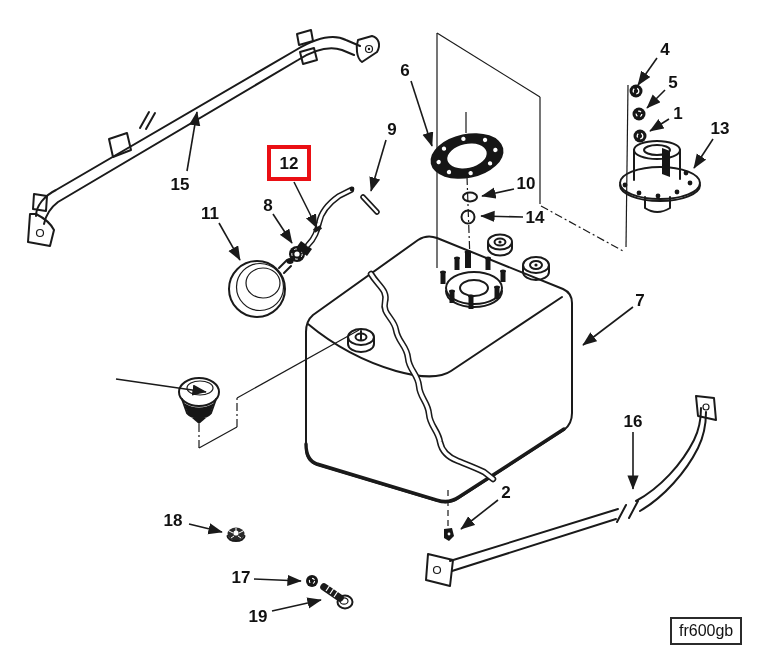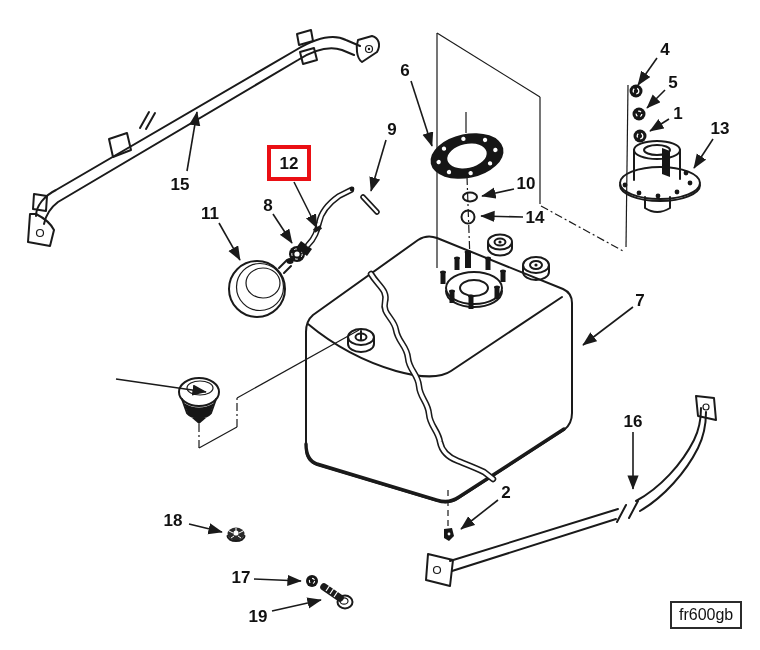--- a/index.html
+++ b/index.html
@@ -9,21 +9,21 @@
   .ln{stroke:#1a1a1a;fill:none;stroke-width:2;stroke-linecap:round;stroke-linejoin:round;}
   .thin{stroke:#1a1a1a;fill:none;stroke-width:1.2;}
   .thick{stroke:#1a1a1a;fill:none;stroke-width:3.4;stroke-linecap:round;}
   .dashdot{stroke:#1a1a1a;fill:none;stroke-width:1.2;stroke-dasharray:8 3 2 3;}
   .dash{stroke:#1a1a1a;fill:none;stroke-width:1.2;stroke-dasharray:6 4;}
   .dk{fill:#161616;stroke:none;}
   .wh{fill:#ffffff;stroke:none;}
   .leader{stroke:#1a1a1a;stroke-width:1.6;fill:none;}
   .num{font:bold 17px "Liberation Sans", sans-serif;fill:#111111;}
   .hl{fill:none;stroke-width:4;}
-  #figure-code{position:absolute;left:670px;top:601px;border:2px solid #2b2b2b;background:#ffffff;
+  #figure-code{position:absolute;left:670px;top:617px;border:2px solid #2b2b2b;background:#ffffff;
      padding:1px 7px;font:16px "Liberation Sans", sans-serif;color:#111;line-height:22px;}
 </style>
 </head>
 <body>
 
 <div id="stage">
   <svg width="760" height="650" viewBox="0 0 760 650">
     <defs>
       <marker id="arw" markerWidth="10" markerHeight="8" refX="8.5" refY="3.5" orient="auto">
         <path d="M0,0 L9,3.5 L0,7 Z" fill="#1a1a1a"></path>

